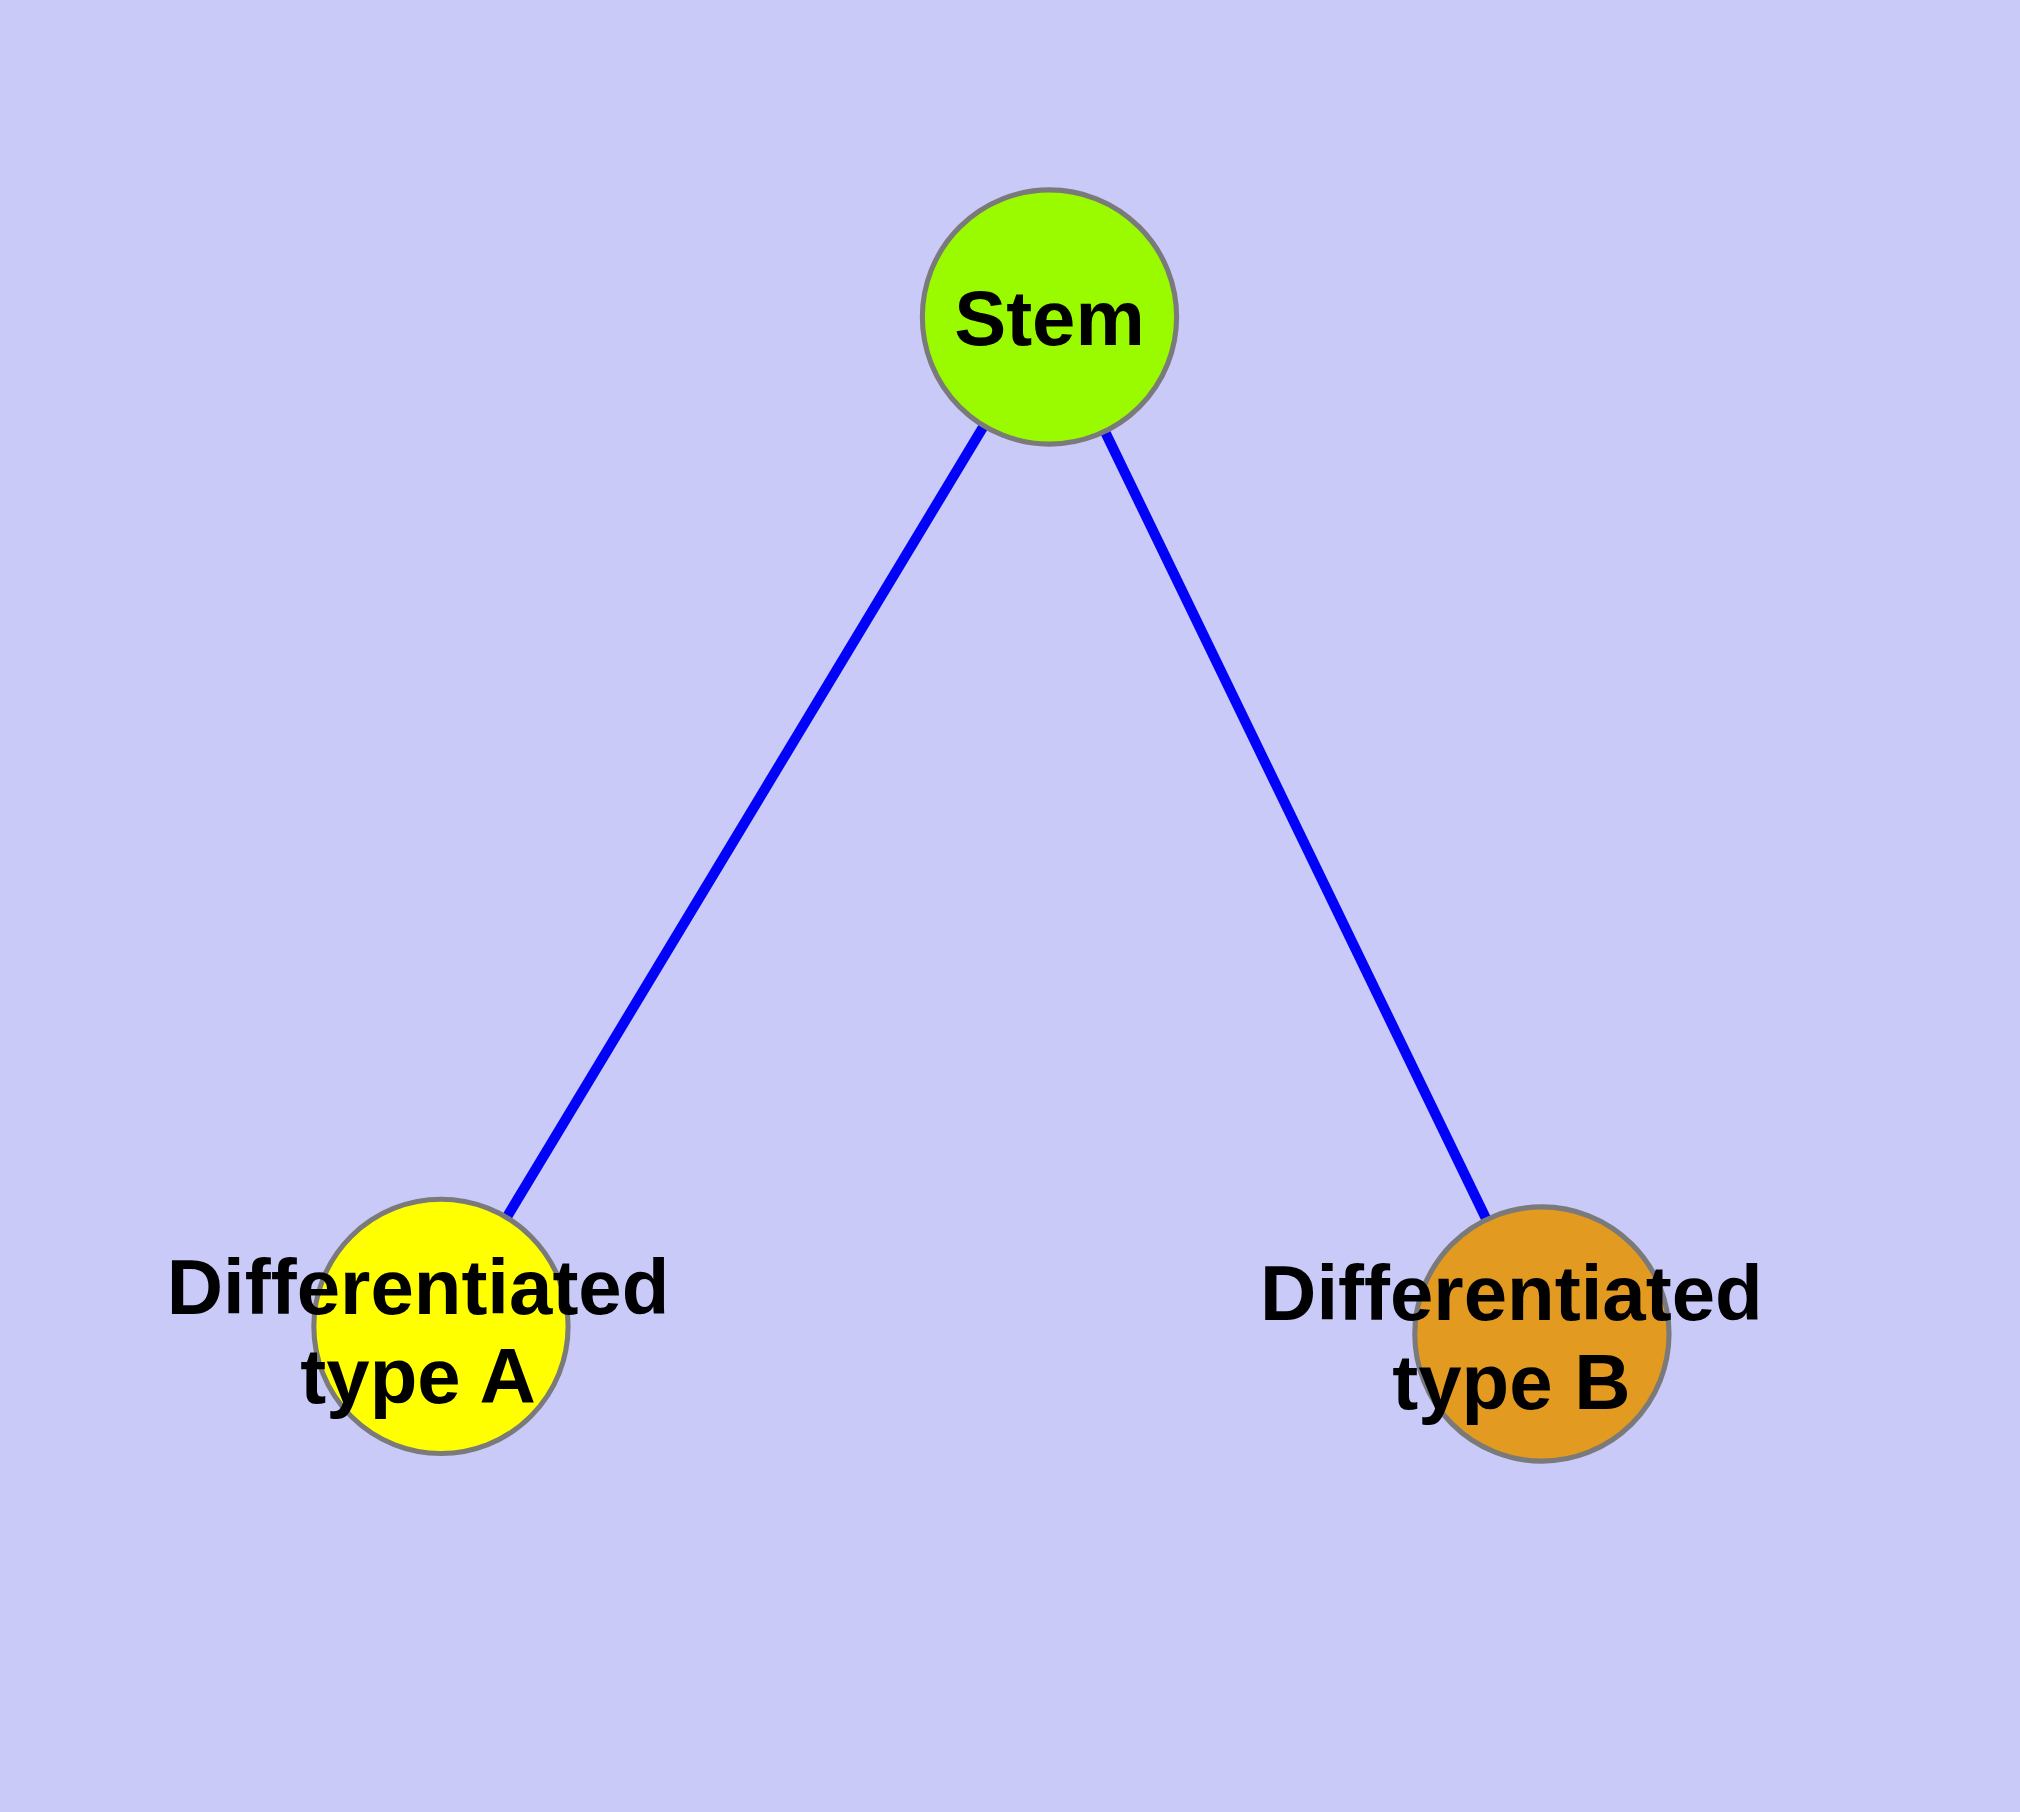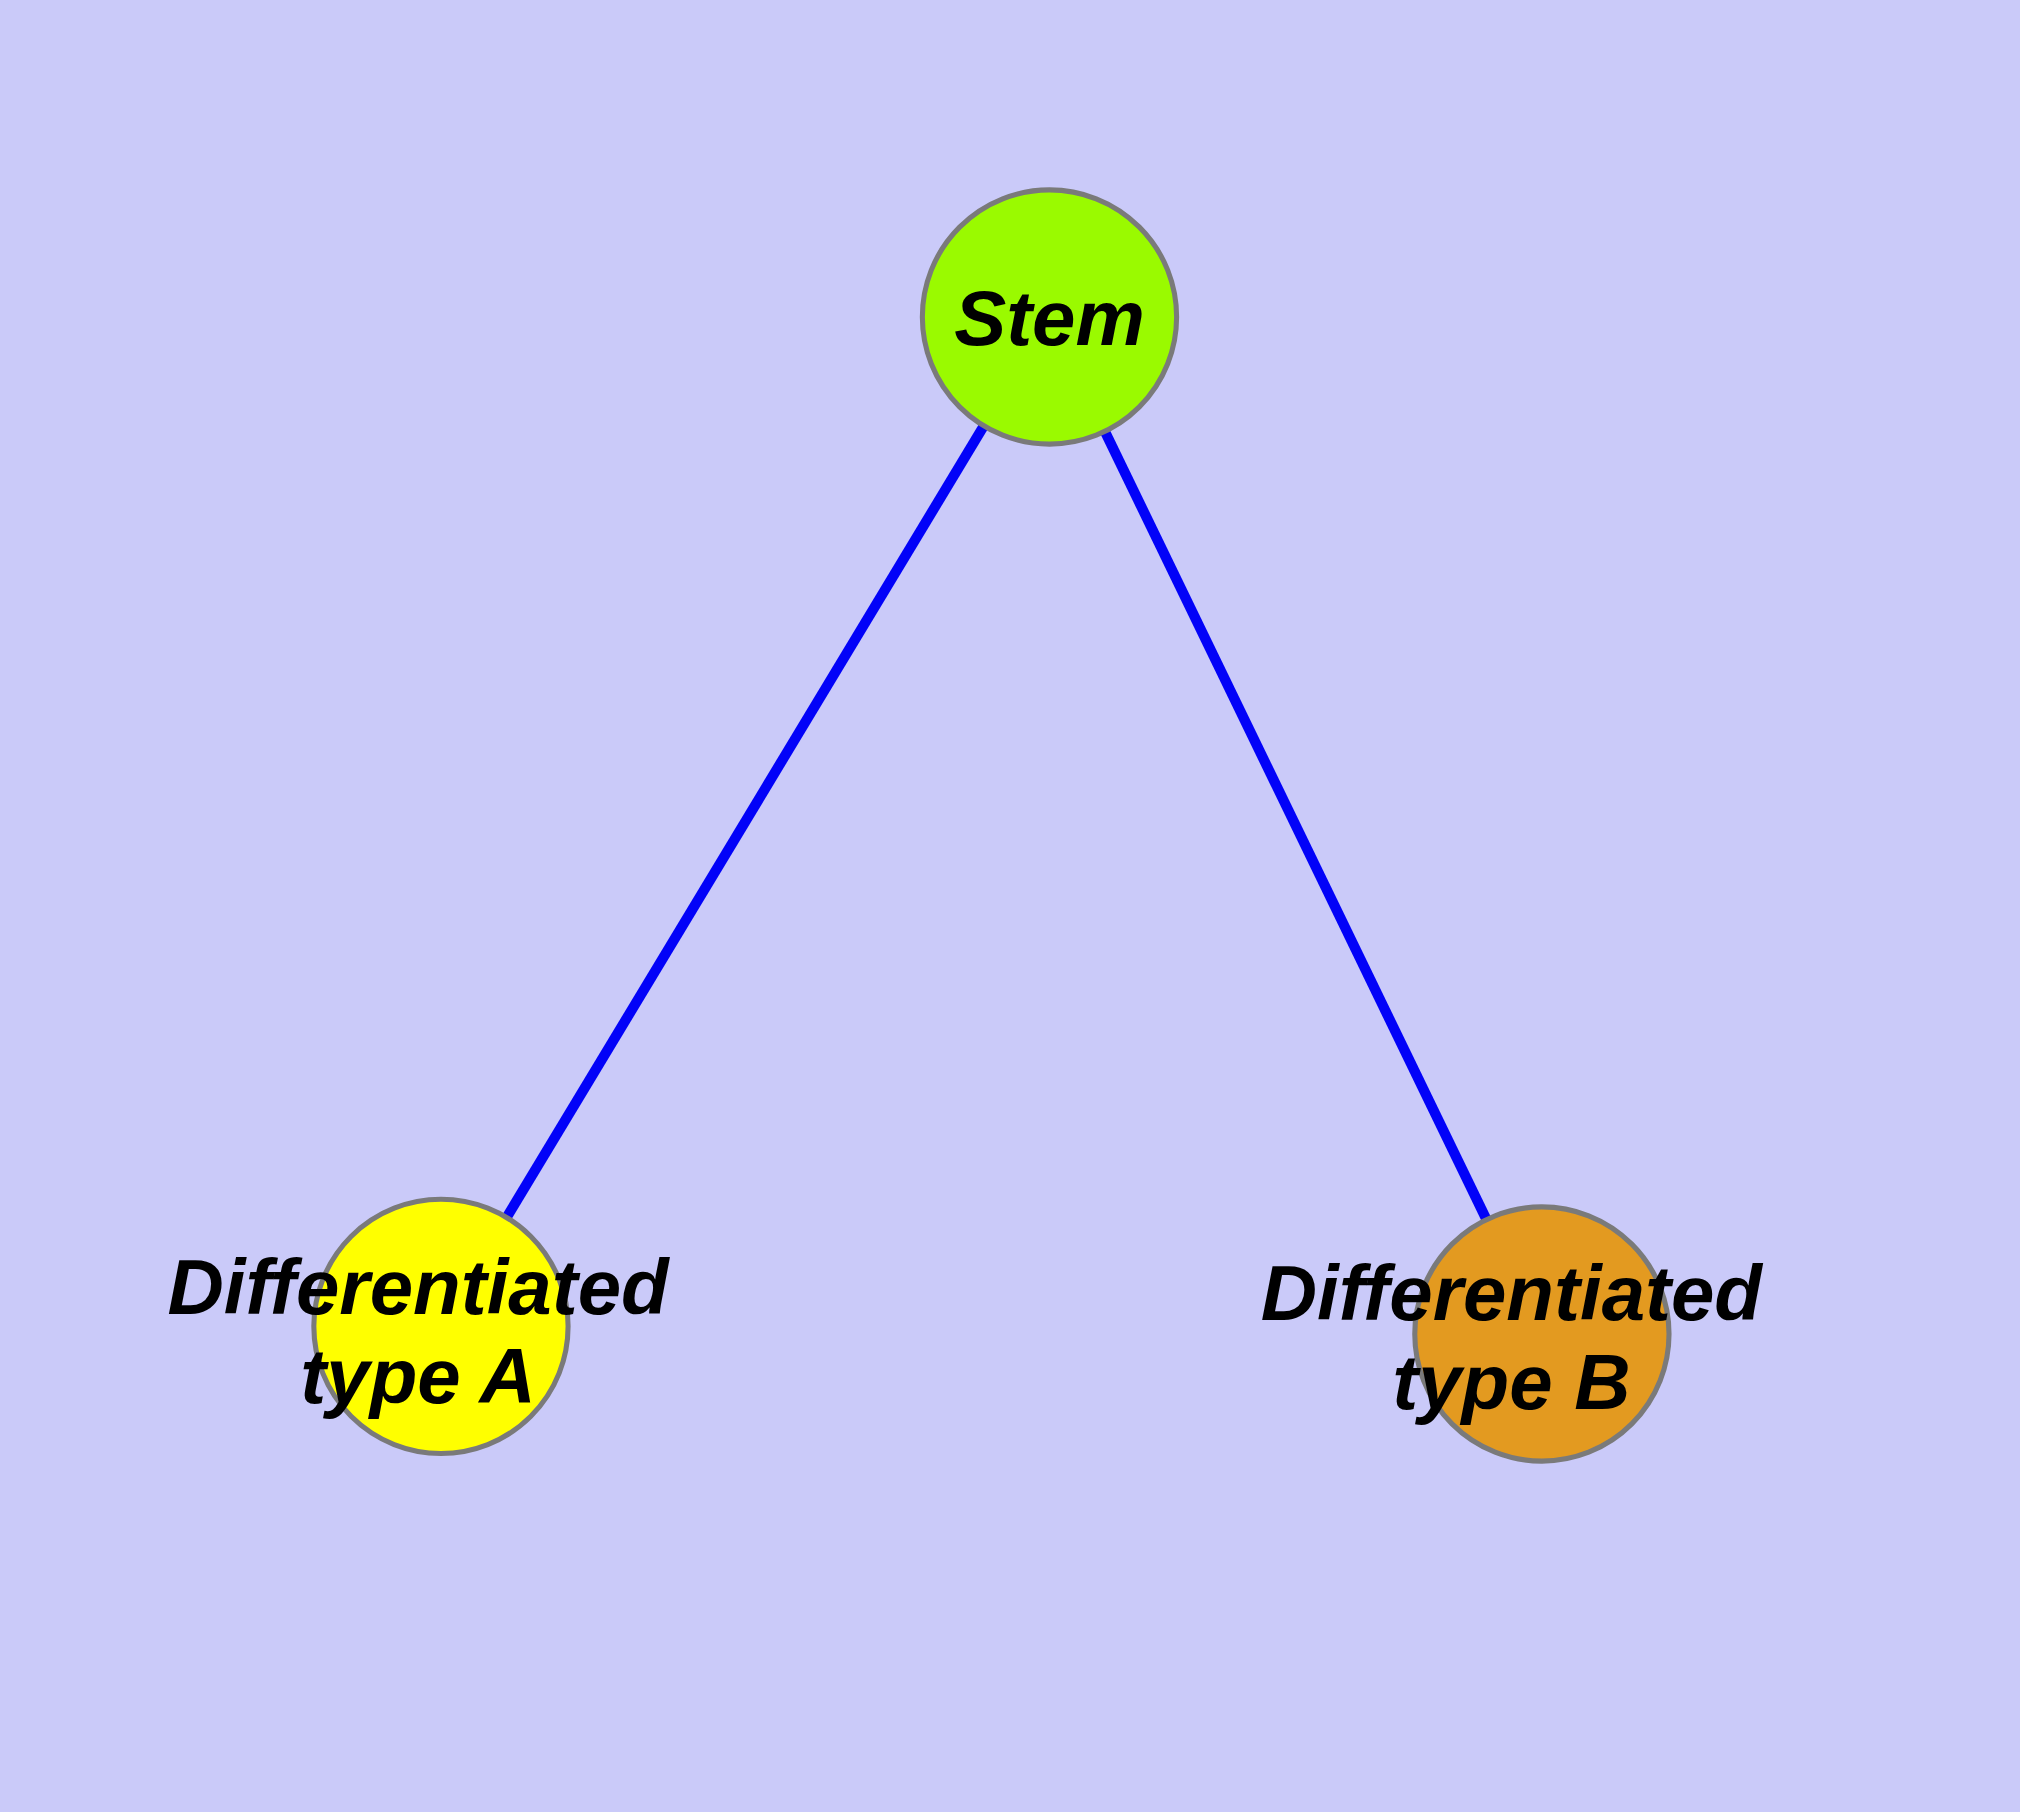--- a/index.html
+++ b/index.html
@@ -6,21 +6,20 @@
     margin: 0;
     padding: 0;
     background: #CACAF9;
   }
   #stage {
     position: relative;
     width: 2021px;
     height: 1812px;
     overflow: hidden;
     font-family: "Liberation Sans", sans-serif;
-    font-style: italic;
   }
   svg { display: block; }
   .edge {
     stroke-width: 12px;
     stroke-linecap: butt;
   }
   .node-circle {
     stroke-width: 6px;
   }
   .node-label {

